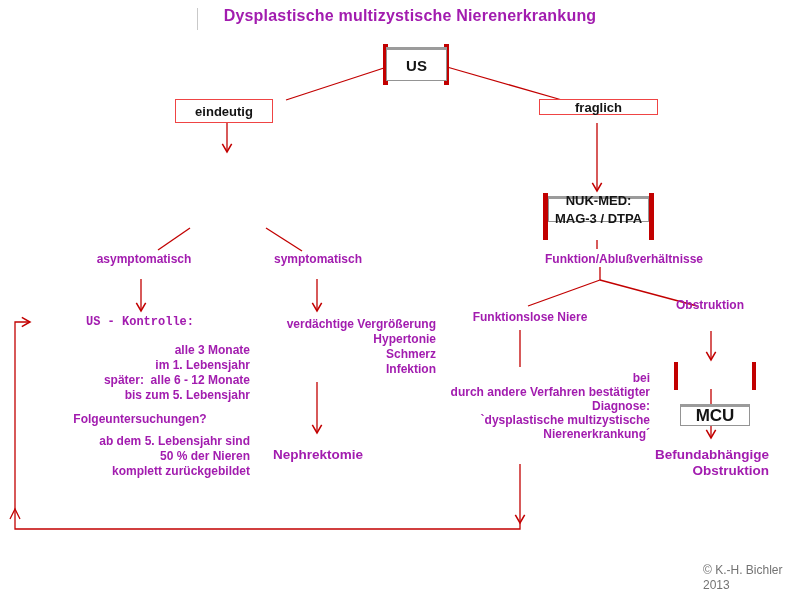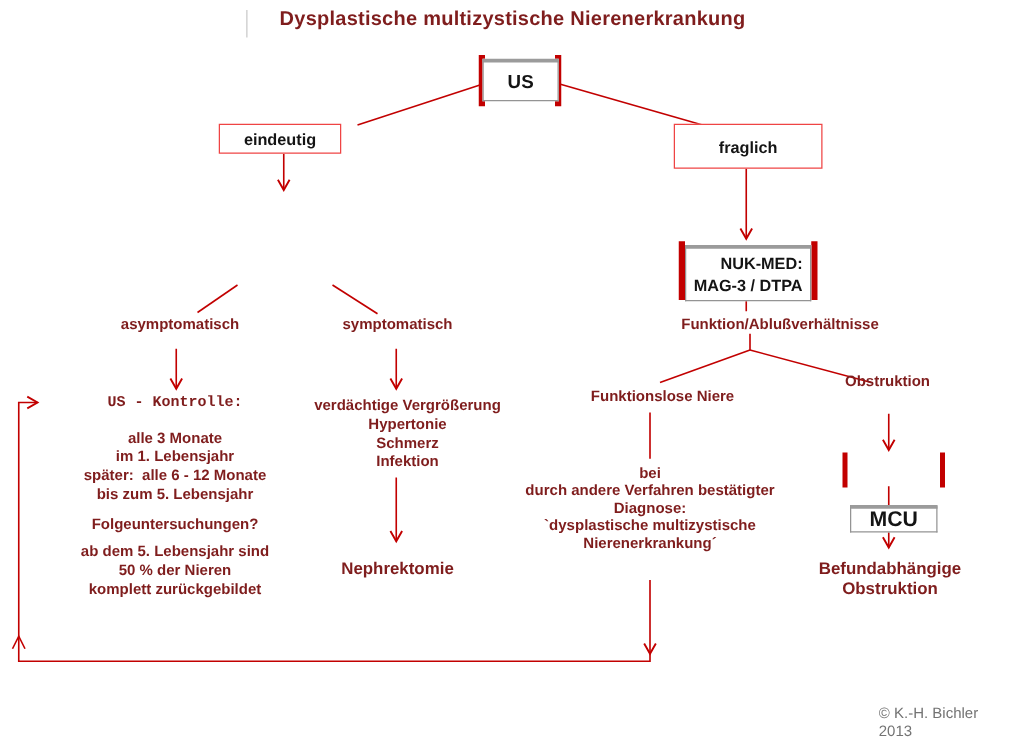--- a/index.html
+++ b/index.html
@@ -2,32 +2,32 @@
 <html style="--accent: #c20000;"><head>
 <meta charset="utf-8">
 <style>
   :root { --accent:#c20000; }
   html,body { margin:0; padding:0; background:#fff; }
   .canvas {
     position:relative; width:807px; height:599px; background:#ffffff;
     font-family:"Liberation Sans", sans-serif; overflow:hidden;
   }
   .t {
-    position:absolute; font-weight:bold; color:#7f1d1d; text-align:center;
+    position:absolute; font-weight:bold; color:#a21caf; text-align:right;
     white-space:pre-line; transform:translateX(-50%); line-height:15px; font-size:12px;
   }
   .title { font-size:16px; letter-spacing:.2px; }
   .big { font-size:13.5px; line-height:16px; }
   .box {
     position:absolute; background:#fff; border:1px solid #ef4444;
     display:flex; align-items:center; justify-content:center;
     font-weight:bold; color:#141414; text-align:center; white-space:pre-line;
     box-sizing:border-box;
   }
-  .box3d { border:1px solid #949494; border-top:3px solid #9b9b9b;text-align:right; }
+  .box3d { border:1px solid #949494; border-top:3px solid #9b9b9b; }
   .redbar { position:absolute; width:5px; background:var(--accent); }
   .cursor { position:absolute; width:1px; background:#c9c9c9; }
   svg.wires { position:absolute; left:0; top:0; pointer-events:none; }
   svg.wires line, svg.wires path, svg.wires polyline {
     stroke:var(--accent); stroke-width:1.3; fill:none;
   }
   .credit {
     position:absolute; font-weight:normal; color:#737373; font-size:12px;
     line-height:15px; white-space:pre-line; text-align:left;
   }
@@ -69,21 +69,21 @@
 
   <div class="redbar" style="left:383px; top:44px; height:41px;"></div>
   <div class="redbar" style="left:444px; top:44px; height:41px;"></div>
   <div class="box box3d" style="left:386px; top:47px; width:61px; height:34px; font-size:15px;">
     <span>US</span>
   </div>
 
   <div class="box" style="left:175px; top:99px; width:98px; height:24px; font-size:13px;">
     <span>eindeutig</span>
   </div>
-  <div class="box" style="left:539px; top:99px; width:119px; height:36px; font-size:13px;">
+  <div class="box" style="left:539px; top:99px; width:119px; height:16px; font-size:13px;">
     <span>fraglich</span>
   </div>
 
   <div class="t" style="left:144px; top:252px;">asymptomatisch</div>
   <div class="t" style="left:318px; top:252px;">symptomatisch</div>
 
   <div class="t" style="left:140px; top:315px;font-family:Liberation Mono, monospace;">US - Kontrolle:</div>
   <div class="t" style="left:140px; top:343px; width:220px;">alle 3 Monate
 im 1. Lebensjahr
 später:&nbsp; alle 6 - 12 Monate
@@ -94,21 +94,21 @@
 komplett zurückgebildet</div>
 
   <div class="t" style="left:326px; top:317px; width:220px;">verdächtige Vergrößerung
 Hypertonie
 Schmerz
 Infektion</div>
   <div class="t big" style="left:318px; top:447px;">Nephrektomie</div>
 
   <div class="redbar" style="left:543px; top:193px; height:47px;"></div>
   <div class="redbar" style="left:649px; top:193px; height:47px;"></div>
-  <div class="box box3d" style="left:548px; top:196px; width:101px; height:45px; font-size:13px; line-height:18px;">
+  <div class="box box3d" style="left:548px; top:196px; width:101px; height:26px; font-size:13px; line-height:18px;">
     <span>NUK-MED:
 MAG-3 / DTPA</span>
   </div>
 
   <div class="t" style="left:624px; top:252px;">Funktion/Ablußverhältnisse</div>
   <div class="t" style="left:530px; top:310px;">Funktionslose Niere</div>
   <div class="t" style="left:710px; top:298px;">Obstruktion</div>
 
   <div class="t" style="left:520px; top:371px; line-height:14px; width:260px;">bei
 durch andere Verfahren bestätigter

